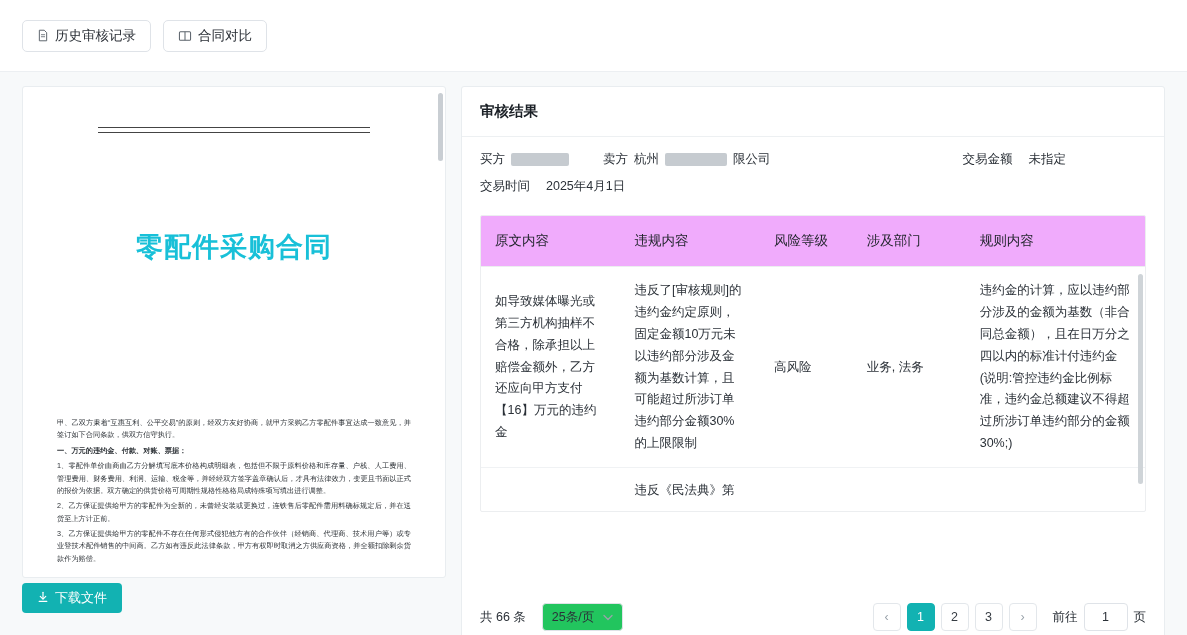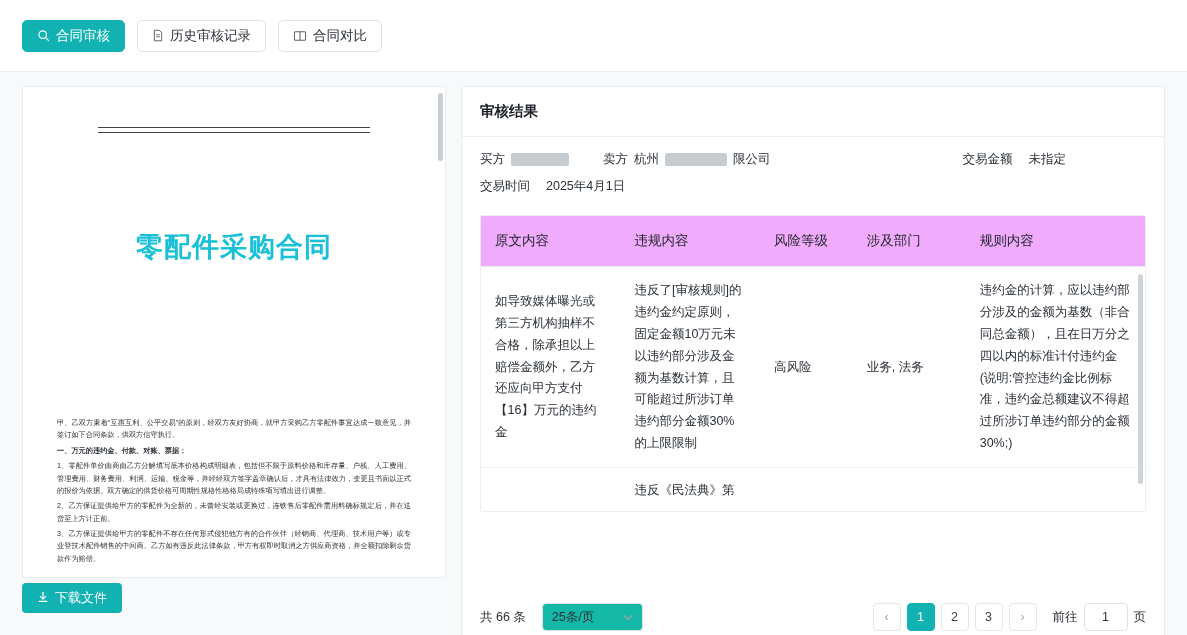--- a/index.html
+++ b/index.html
@@ -217,25 +217,25 @@
     align-items: center;
     gap: 24px;
     font-size: 12.5px;
     color: #2b3138;
   }
   .pager .total { margin-right: 6px; }
   .pagesize {
     display: inline-flex;
     align-items: center;
     justify-content: space-between;
-    width: 101px; height: 28px;
+    width: 81px; height: 28px;
     padding: 0 9px;
     border: 1px solid #dfe3e8;
     border-radius: 4px;
-    background: #14b8a6;
+    background: #22c55e;
     cursor: pointer;
   }
   .pg {
     min-width: 28px; height: 28px;
     display: inline-flex;
     align-items: center; justify-content: center;
     border: 1px solid #e3e7eb;
     border-radius: 4px;
     background: #ffffff;
     color: #363c43;
@@ -260,29 +260,20 @@
   }
   .pager-left { display: flex; align-items: center; gap: 10px; }
   .pager-right { display: flex; align-items: center; gap: 6px; margin-left: auto; }
 </style>
 </head>
 <body>
 
 <div class="app">
 
   <div class="tabbar">
-    <div class="tab active">
-      <span class="tic">
-        <svg width="13" height="13" viewBox="0 0 16 16">
-            <circle cx="7" cy="7" r="4.6" fill="none" stroke="#ffffff" stroke-width="1.5"></circle>
-            <line x1="10.3" y1="10.3" x2="14" y2="14" stroke="#ffffff" stroke-width="1.5" stroke-linecap="round"></line>
-          </svg>
-      </span>
-      <span>合同审核</span>
-    </div>
     <div class="tab">
       <span class="tic">
         <svg width="12" height="13" viewBox="0 0 14 16">
             <path d="M2.5 1.5h6l3 3v10h-9z" fill="none" stroke="#5b636b" stroke-width="1.2"></path>
             <line x1="4.5" y1="7" x2="9.5" y2="7" stroke="#5b636b" stroke-width="1"></line>
             <line x1="4.5" y1="9.5" x2="9.5" y2="9.5" stroke="#5b636b" stroke-width="1"></line>
           </svg>
       </span>
       <span>历史审核记录</span>
     </div>

